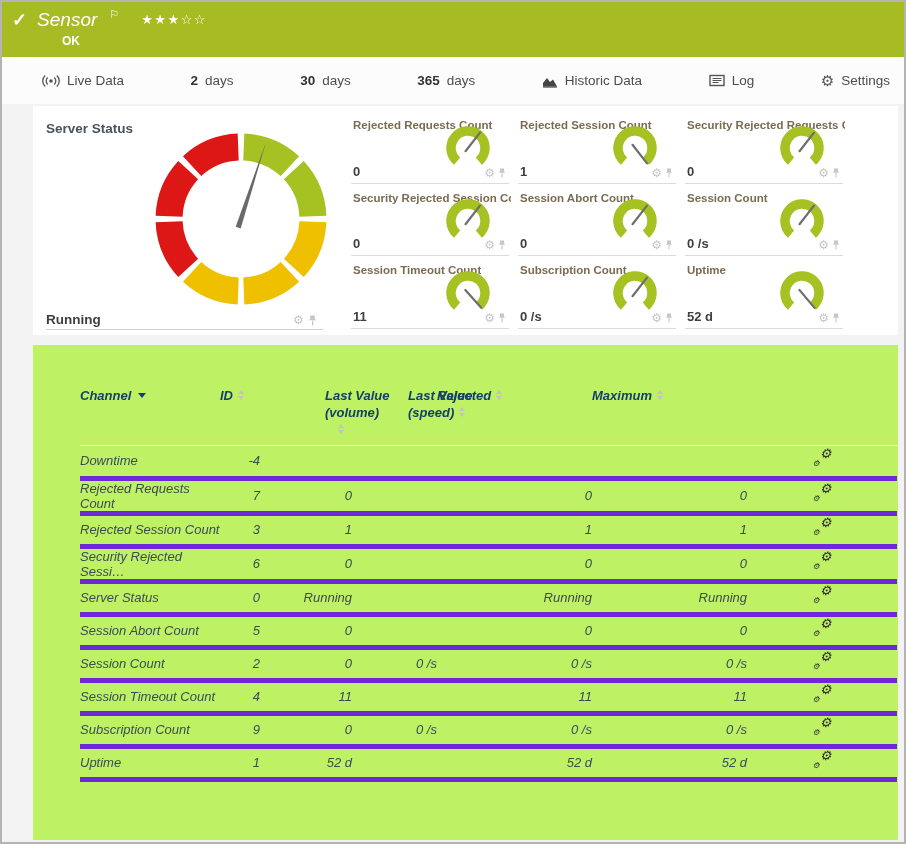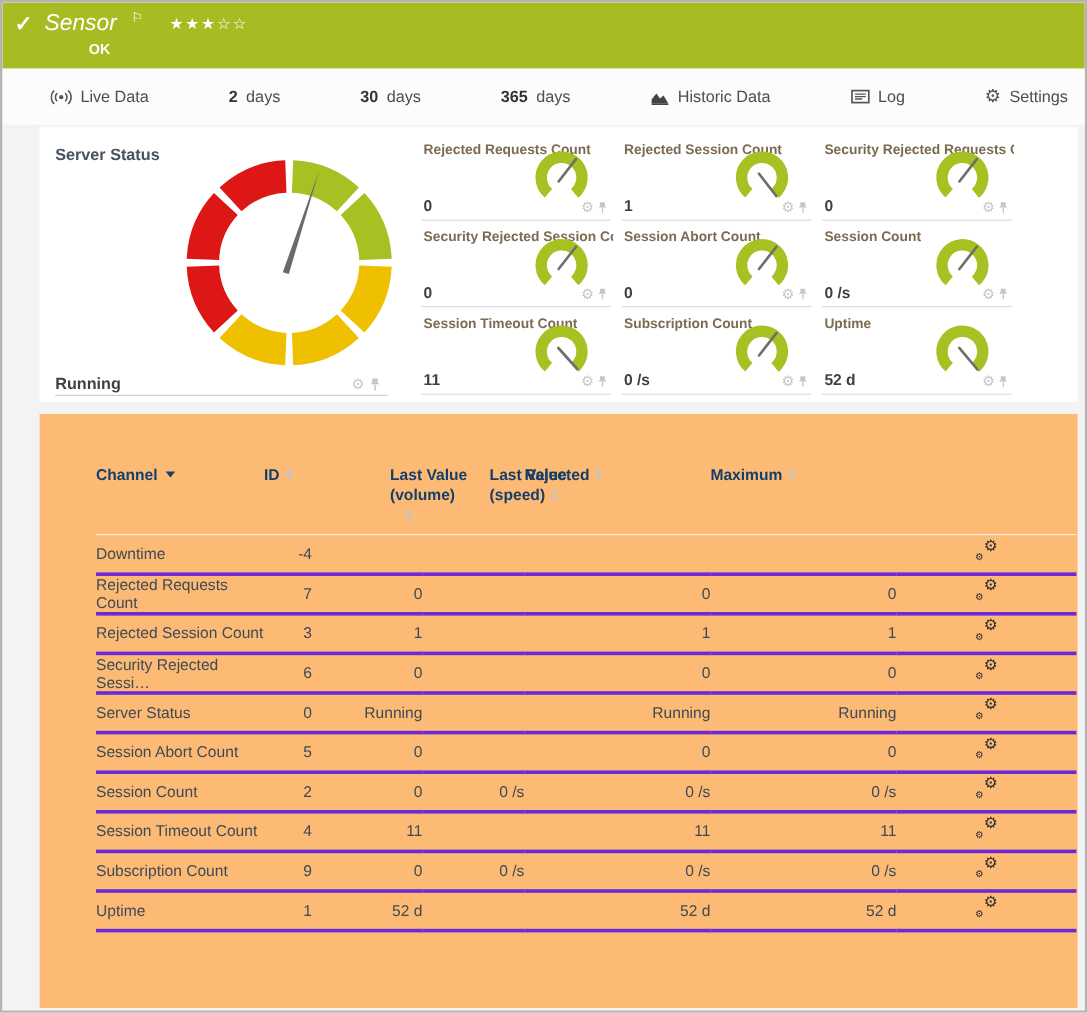--- a/index.html
+++ b/index.html
@@ -7,21 +7,21 @@
        background:#f3f3f3;overflow:hidden;font-family:"Liberation Sans",sans-serif;}
 
   
   header{height:55px;background:#a7bb23;position:relative;color:#fff;}
   .h-row{position:absolute;left:10px;top:7px;display:flex;align-items:center;}
   .check{font-size:18px;font-weight:bold;margin-right:10px;}
   .kind{font-style:italic;font-size:19px;margin-right:8px;}
   .s-title{font-size:19px;font-weight:bold;letter-spacing:.2px;}
   .flag{font-size:11px;align-self:flex-start;margin-left:4px;margin-top:-1px;}
   .stars{font-size:13px;letter-spacing:1.5px;margin-left:22px;margin-top:-2px;}
-  .ok{position:absolute;left:72px;top:32px;font-size:12px;font-weight:bold;}
+  .ok{position:absolute;left:60px;top:32px;font-size:12px;font-weight:bold;}
 
   
   #tabs{height:47px;background:#fcfcfc;display:flex;align-items:stretch;
         padding:0 2px 0 28px;justify-content:space-between;}
   .tab{display:flex;align-items:center;gap:7px;font-size:13.5px;color:#4d4d4d;
        padding:0 12px;position:relative;white-space:nowrap;cursor:pointer;}
   .tab .t-num{font-weight:bold;color:#333;}
   .tab.active{color:#2b9fd8;font-weight:bold;}
   .tab.active::after{content:"";position:absolute;left:0;right:0;bottom:3px;height:3px;background:#2b9fd8;}
   .t-icon{display:inline-flex;align-items:center;}
@@ -43,32 +43,32 @@
   .mini{position:relative;border-bottom:1px solid #dcdcdc;}
   .m-title{position:absolute;left:2px;top:8px;font-size:11.5px;font-weight:bold;color:#7b6b52;
            white-space:nowrap;overflow:hidden;max-width:100%;}
   .m-svg{position:absolute;right:17px;top:12px;}
   .m-arc{stroke:#a5c122;}
   .m-needle{stroke:#6e6e6e;}
   .m-value{position:absolute;left:2px;bottom:4px;font-size:13px;font-weight:bold;color:#3f3f3f;}
   .m-icons{position:absolute;right:3px;bottom:4px;display:flex;gap:3px;align-items:center;}
 
   
-  #table-panel{position:absolute;left:31px;right:6px;top:241px;bottom:2px;background:#fdba74;}
+  #table-panel{position:absolute;left:31px;right:6px;top:241px;bottom:2px;background:#bef264;font-style:italic;}
   table{border-collapse:collapse;table-layout:fixed;margin:42px 0 0 47px;width:817px;
         font-size:13px;color:#3d4a57;}
   th{color:#153f6b;font-weight:bold;text-align:left;vertical-align:top;padding:0;line-height:17px;
      font-size:13px;white-space:nowrap;}
   th.ch{text-align:left;}
   th.lv{text-align:center;}
   th.lv1{padding-left:65px;}
   th.lv2{padding-left:56px;}
   thead tr{height:58px;}
   thead tr{border-bottom:1px solid #ededed;}
-  tbody tr{border-bottom:3px solid #6d28d9;height:33px;}
+  tbody tr{border-bottom:5px solid #6d28d9;height:33px;}
   td{padding:0;}
   td.num{text-align:right;}
   td.gearcell{text-align:center;}
   .sort{display:inline-block;margin-left:5px;}
   .sort i{display:block;width:0;height:0;border-left:3.5px solid transparent;border-right:3.5px solid transparent;}
   .sort .up{border-bottom:4px solid #c3c3c3;margin-bottom:2px;}
   .sort .dn{border-top:4px solid #c3c3c3;}
   .caret{display:inline-block;margin-left:7px;border-left:4px solid transparent;
          border-right:4px solid transparent;border-top:5px solid #153f6b;vertical-align:2px;}
   .chgear{position:relative;display:inline-block;width:19px;height:16px;color:#2f2f2f;cursor:pointer;}

